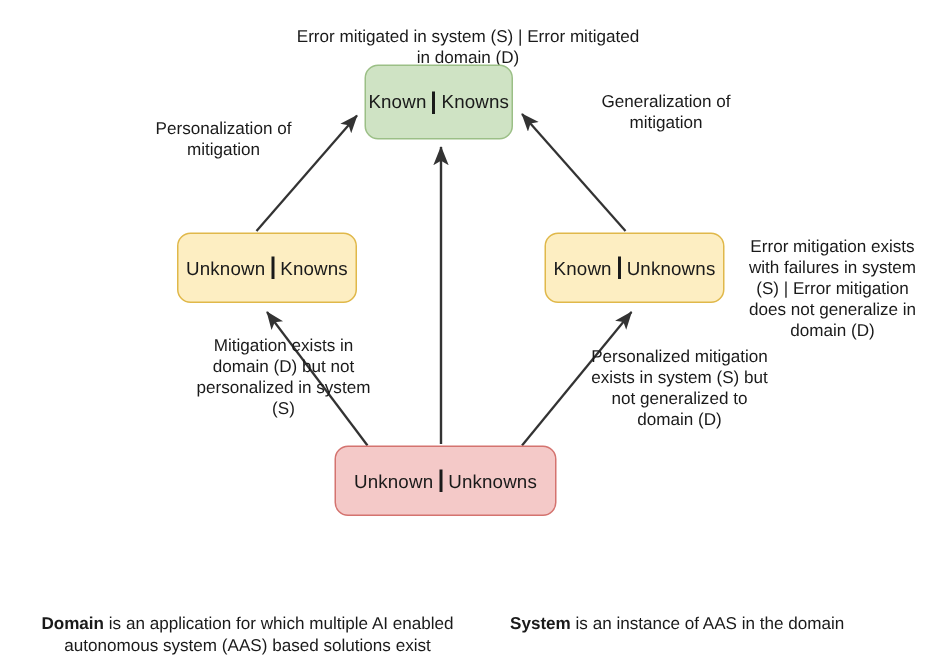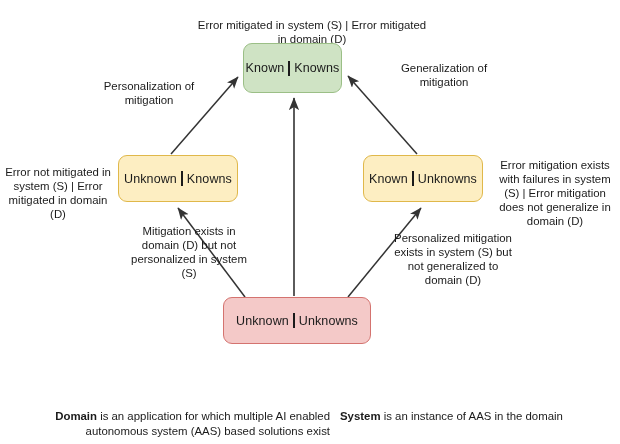--- a/index.html
+++ b/index.html
@@ -88,21 +88,21 @@
   #lbl-br { left: 394px; top: 231px; width: 118px; }
   #lbl-c  { left: 275px; top: 214px; width: 106px; text-align: center; }
   .footer {
     position: absolute;
     top: 409px;
     font-size: 11.4px;
     line-height: 14.5px;
     color: #1a1a1a;
     z-index: 2;
   }
-  #footer-domain { left: 0px;   width: 330px; text-align: right; }
+  #footer-domain { left: 0px;   width: 330px; text-align: center; }
   #footer-system { left: 332px; width: 288px; text-align: left; padding-left: 8px; }
   .footer b { font-weight: bold; }
 </style>
 </head>
 <body>
 
 <div id="canvas">
 
   <svg id="edges" viewBox="0 0 620 444">
     <defs>
@@ -149,21 +149,20 @@
   <div class="node" id="node-uu">
     <span class="nlabel">
       <span>Unknown</span>
       <span class="nbar"></span>
       <span>Unknowns</span>
     </span>
   </div>
 
   <div class="caption" id="cap-top">Error mitigated in system (S) | Error mitigated in domain (D)</div>
 
-  <div class="caption" id="cap-left">Error not mitigated in system (S) | Error mitigated in domain (D)</div>
 
   <div class="caption" id="cap-right">Error mitigation exists with failures in system (S) | Error mitigation does not generalize in domain (D)</div>
 
 
   <div class="edge-label" id="lbl-tl">Personalization of mitigation</div>
 
   <div class="edge-label" id="lbl-tr">Generalization of mitigation</div>
 
 
   <div class="edge-label" id="lbl-bl">Mitigation exists in domain (D) but not personalized in system (S)</div>

